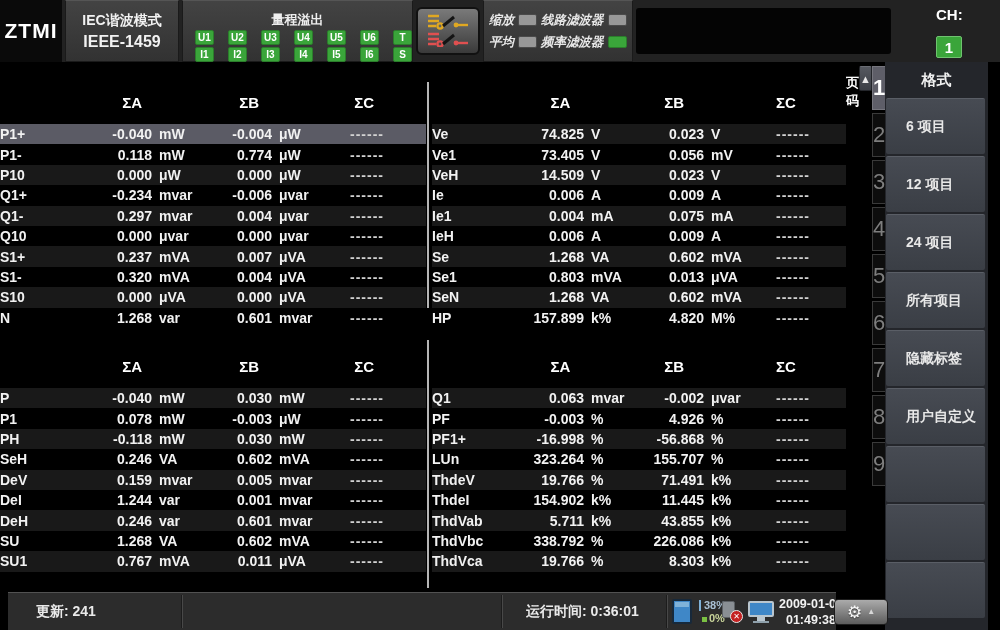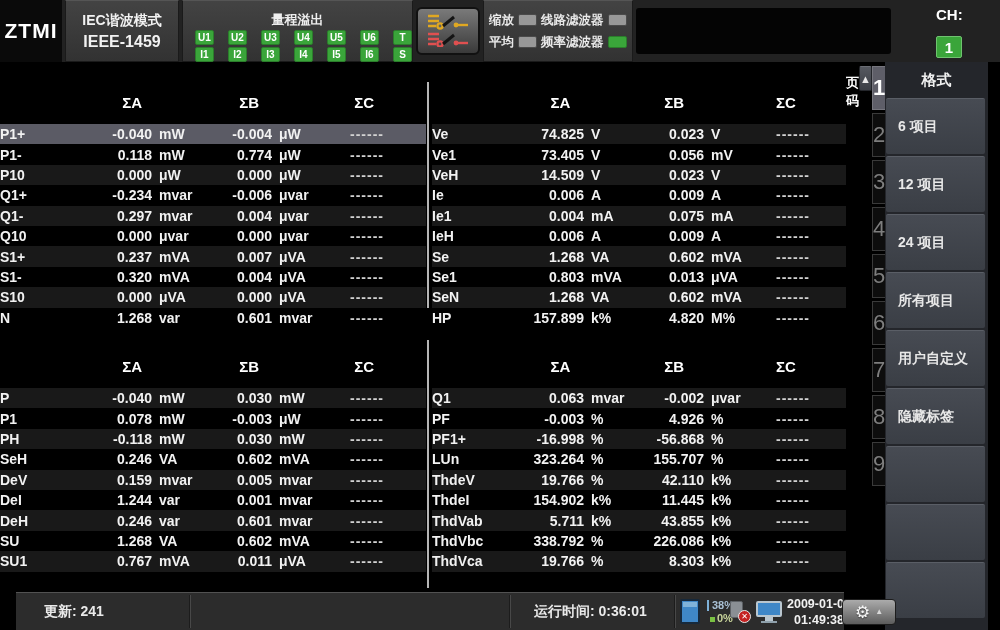--- a/index.html
+++ b/index.html
@@ -19,21 +19,21 @@
   .mode .l2{font-size:16px;margin-top:3px;}
   .overload{flex:0 0 152px;display:flex;flex-direction:column;align-items:center;padding-top:10px;}
   .ov-title{color:#eee;font-size:13px;font-weight:bold;height:17px;}
   .ov-row{display:flex;gap:2px;margin-top:2px;}
   .ov-ind{width:19px;height:15px;background:#3aa53a;border:1px solid #2b7d2b;border-radius:2px;
           color:#fff;font-size:10px;font-weight:bold;display:flex;align-items:center;justify-content:center;margin-left:12px;}
   .switch-btn{flex:0 0 64px;align-self:center;height:48px;border-radius:6px;
               background:linear-gradient(#7a7a7a,#3a3a3a);border:2px solid #111;
               display:flex;align-items:center;justify-content:center;cursor:pointer;}
   .filters{flex:0 0 150px;display:flex;flex-direction:column;justify-content:center;gap:5px;padding:0 5px;}
-  .f-row{display:flex;align-items:center;gap:4px;}
+  .f-row{display:flex;align-items:center;gap:4px;font-style:italic;}
   .f-lab{color:#e8e8e8;font-size:12.5px;font-weight:bold;white-space:nowrap;}
   .f-sw{width:19px;height:12px;border-radius:2px;background:#989898;border:1px solid #4a4a4a;flex:0 0 auto;}
   .f-sw.on{background:#3aa53a;border-color:#2b7d2b;}
   .screen{flex:0 0 255px;align-self:center;height:46px;background:#040404;border-radius:3px;}
   .ch-panel{flex:1 1 auto;padding:6px 0 0 4px;}
   .ch-row{display:flex;align-items:center;gap:13px;margin-bottom:4px;flex-direction:column;}
   .ch-label{color:#fff;font-size:15px;font-weight:bold;width:26px;}
   .ch-row2{padding-left:31px;}
   .ch-btn{width:26px;height:22px;display:flex;align-items:center;justify-content:center;
           background:#3c3c3c;border:1px solid #5a5a5a;border-radius:2px;
@@ -76,24 +76,24 @@
            background:#0d0d0d;border:1px solid #3a3a3a;color:#7e7e7e;
            font-size:22px;cursor:pointer;}
   .pg-cell.on{background:#5e5e68;border-color:#76767e;color:#fff;font-weight:bold;}
   .pg-down{margin-top:4px;}
 
   
   .sidebar{position:absolute;left:885px;top:0;width:103px;height:568px;background:#24262b;overflow:hidden;}
   .sb-title{color:#efefef;font-size:15px;font-weight:bold;text-align:center;padding-top:9px;height:36px;}
   .sb-btn{height:56px;margin:0 3px 2px 1px;background:linear-gradient(#474b53,#3a3e45);
           border-top:1px solid #5a5e66;border-radius:2px;display:flex;align-items:center;
-          padding-left:12px;color:#e8e8e8;font-size:14px;font-weight:bold;cursor:pointer;}
+          padding-left:20px;color:#e8e8e8;font-size:14px;font-weight:bold;cursor:pointer;}
 
   
-  .statusbar{position:absolute;left:16px;top:592px;width:828px;height:38px;background:#2c2c2c;
+  .statusbar{position:absolute;left:8px;top:592px;width:828px;height:38px;background:#2c2c2c;
              border-top:1px solid #525252;}
   .sb-div{position:absolute;top:2px;bottom:2px;width:2px;background:#1c1c1c;border-right:1px solid #484848;}
   .st-text{position:absolute;top:0;height:37px;display:flex;align-items:center;
            color:#eaeaea;font-size:14px;font-weight:bold;}
   #stUpdate{left:28px;}
   #stRuntime{left:518px;}
   .storage-icon{position:absolute;left:664px;top:6px;width:20px;height:25px;background:#3f87c7;
                 border:2px solid #17293b;border-radius:2px;}
   .storage-icon:before{content:"";position:absolute;left:1px;top:1px;right:1px;height:5px;background:#7fb2d9;}
   .pct{position:absolute;font-size:11px;font-weight:bold;line-height:11px;}
@@ -489,21 +489,21 @@
           <div class="c va">323.264</div>
           <div class="c ua">%</div>
           <div class="c vb">155.707</div>
           <div class="c ub">%</div>
           <div class="c vc">------</div>
         </div>
         <div class="trow stripe">
           <div class="c nm">ThdeV</div>
           <div class="c va">19.766</div>
           <div class="c ua">%</div>
-          <div class="c vb">42.110</div>
+          <div class="c vb">71.491</div>
           <div class="c ub">k%</div>
           <div class="c vc">------</div>
         </div>
         <div class="trow">
           <div class="c nm">ThdeI</div>
           <div class="c va">154.902</div>
           <div class="c ua">k%</div>
           <div class="c vb">11.445</div>
           <div class="c ub">k%</div>
           <div class="c vc">------</div>
@@ -557,22 +557,22 @@
         </div>
     </div>
 
     <div class="sidebar">
       <div class="sb-title">格式</div>
       <div id="sbList">
           <div class="sb-btn">6 项目</div>
           <div class="sb-btn">12 项目</div>
           <div class="sb-btn">24 项目</div>
           <div class="sb-btn">所有项目</div>
+          <div class="sb-btn">隐藏标签</div>
           <div class="sb-btn">用户自定义</div>
-          <div class="sb-btn">隐藏标签</div>
           <div class="sb-btn empty"></div>
           <div class="sb-btn empty"></div>
           <div class="sb-btn empty"></div>
         </div>
     </div>
   </div>
 
   <div class="statusbar">
     <div class="sb-div" style="left:173px"></div>
     <div class="sb-div" style="left:493px"></div>

